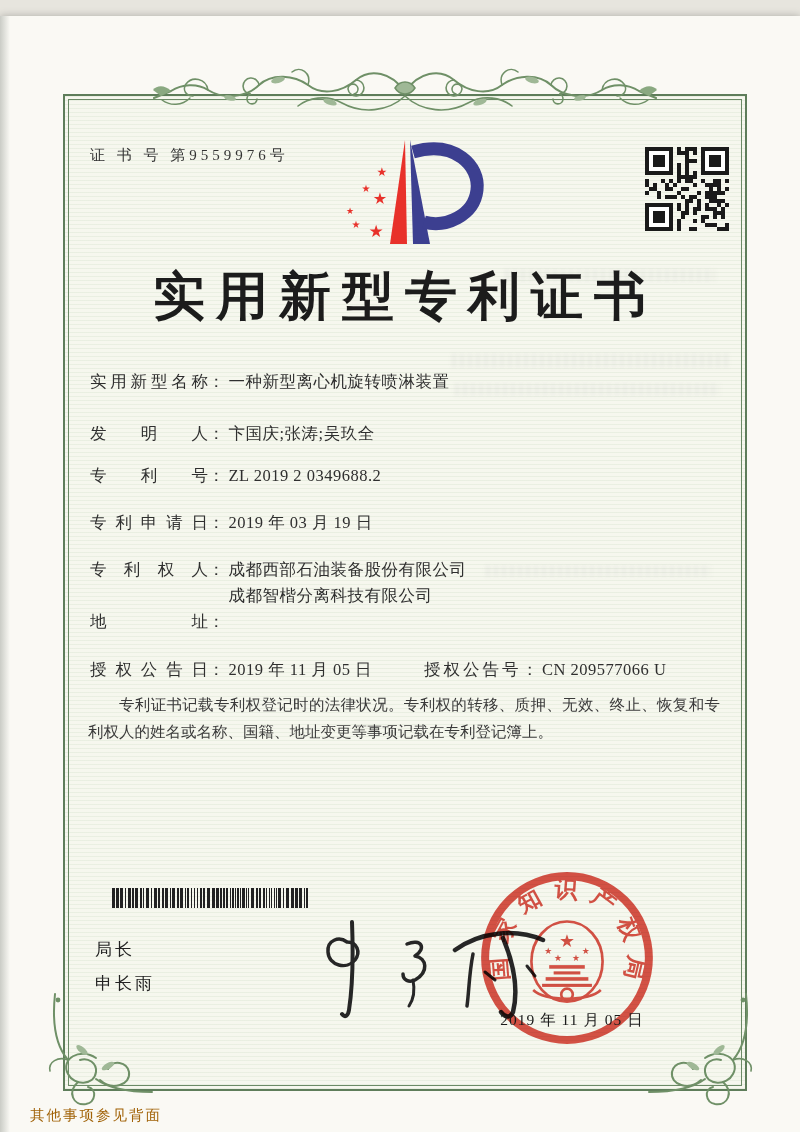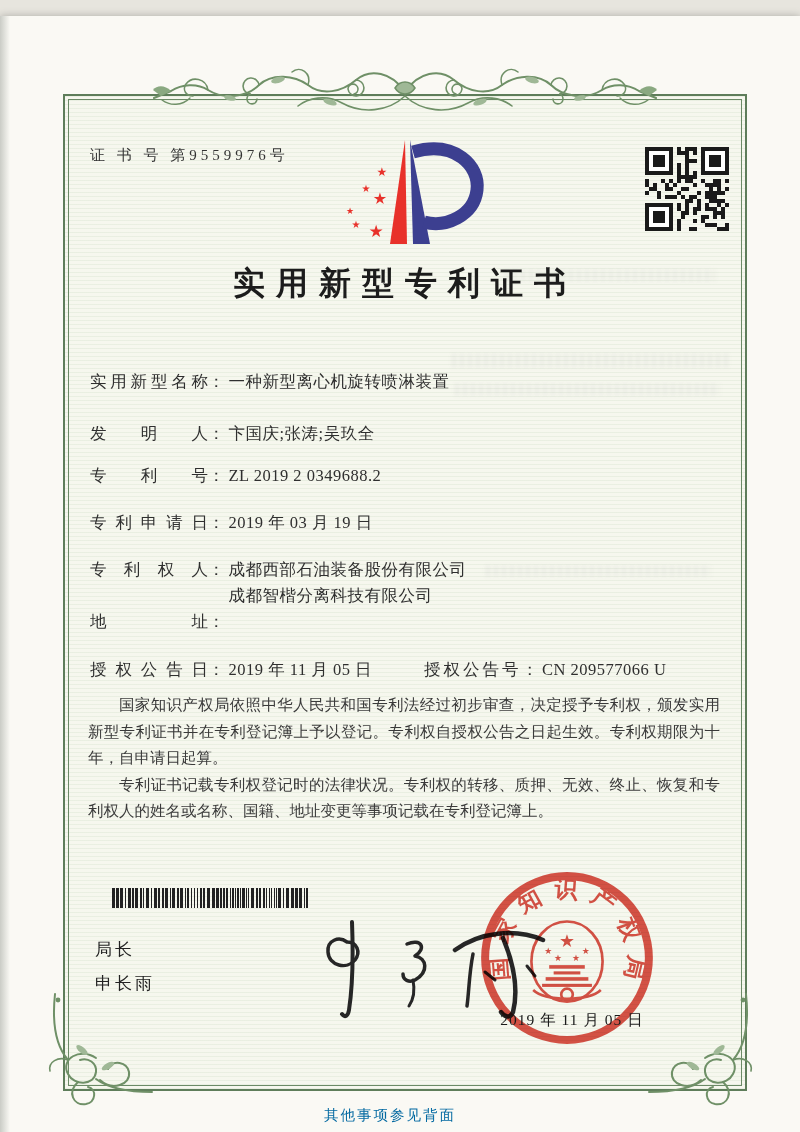--- a/index.html
+++ b/index.html
@@ -14,37 +14,37 @@
   
   .frame{
     position:absolute;left:63px;top:78px;width:684px;height:997px;
     border:2.5px solid #5e7d5a;box-sizing:border-box;
     background:repeating-linear-gradient(180deg,rgba(150,185,140,.13) 0 1px,rgba(255,255,255,0) 1px 4px),#f6f7ee;
   }
   .frame::before{content:"";position:absolute;inset:3px;border:1px solid #6b8a66;}
   .deco{position:absolute;pointer-events:none;}
   .cert-no{position:absolute;left:90px;top:130px;font-size:15px;letter-spacing:4px;color:#333;}
   .title{position:absolute;left:63px;top:246px;width:684px;text-align:center;
-    font-size:32px;font-weight:bold;letter-spacing:11px;color:#1c1c1c;}
+    font-size:52px;font-weight:bold;letter-spacing:11px;color:#1c1c1c;}
   .row{position:absolute;left:90px;font-size:16.5px;line-height:26px;display:flex;color:#2f2f2f;}
   .flabel{display:inline-block;width:118px;text-align:justify;text-align-last:justify;font-family:Liberation Serif, serif;}
   .flabel2{display:inline-block;letter-spacing:3px;}
   .colon{margin-right:4px;}
   .fvalue{letter-spacing:.5px;}
   .legal{position:absolute;left:88px;top:676px;width:632px;font-size:15.5px;
     line-height:26.5px;color:#3a3a3a;text-align:justify;}
   .legal p{margin:0;text-indent:2em;}
   .sig-title{position:absolute;left:95px;top:922px;font-size:17px;letter-spacing:3px;color:#222;}
   .sig-name{position:absolute;left:95px;top:956px;font-size:17px;letter-spacing:3px;color:#222;}
   .seal-date{position:absolute;left:492px;top:994px;width:160px;text-align:center;
     font-size:15.5px;letter-spacing:1px;color:#1b1b1b;}
   .page-info{position:absolute;left:63px;top:1046px;width:645px;text-align:center;
     font-size:14px;color:#333;letter-spacing:1px;}
-  .back-note{position:absolute;left:30px;top:1090px;width:720px;text-align:center;
-    font-size:14.5px;color:#0369a1;letter-spacing:2px;}
+  .back-note{position:absolute;left:30px;top:1090px;width:720px;
+    font-size:14.5px;color:#a16207;letter-spacing:2px;}
   .seal{mix-blend-mode:multiply;opacity:.93;}
   .ghost{position:absolute;filter:blur(2px);opacity:.5;
     background:repeating-linear-gradient(90deg,rgba(95,95,110,.14) 0 4px,transparent 4px 8px);}
 </style>
 </head>
 <body>
 
 <div class="page">
   <div class="page-edge-shade"></div>
 
@@ -284,21 +284,20 @@
   <div class="row" style="top:641px">
     <span class="flabel">授权公告日</span>
     <span class="colon">：</span>
     <span class="fvalue">2019 年 11 月 05 日</span>
     <span class="flabel2" style="margin-left:52px">授权公告号</span>
     <span class="colon">：</span>
     <span class="fvalue">CN 209577066 U</span>
   </div>
 
   <div class="legal">
-    <p>国家知识产权局依照中华人民共和国专利法经过初步审查，决定授予专利权，颁发实用新型专利证书并在专利登记簿上予以登记。专利权自授权公告之日起生效。专利权期限为十年，自申请日起算。</p>
     <p>专利证书记载专利权登记时的法律状况。专利权的转移、质押、无效、终止、恢复和专利权人的姓名或名称、国籍、地址变更等事项记载在专利登记簿上。</p>
   </div>
 
   <svg class="deco" id="barcode" style="left:112px;top:872px" width="200" height="20" viewBox="0 0 200 20">
       <rect x="0" y="0" width="3" height="20" fill="#222"></rect>
       <rect x="4" y="0" width="3" height="20" fill="#222"></rect>
       <rect x="8" y="0" width="3" height="20" fill="#222"></rect>
       <rect x="13" y="0" width="1" height="20" fill="#222"></rect>
       <rect x="16" y="0" width="3" height="20" fill="#222"></rect>
       <rect x="20" y="0" width="2" height="20" fill="#222"></rect>

